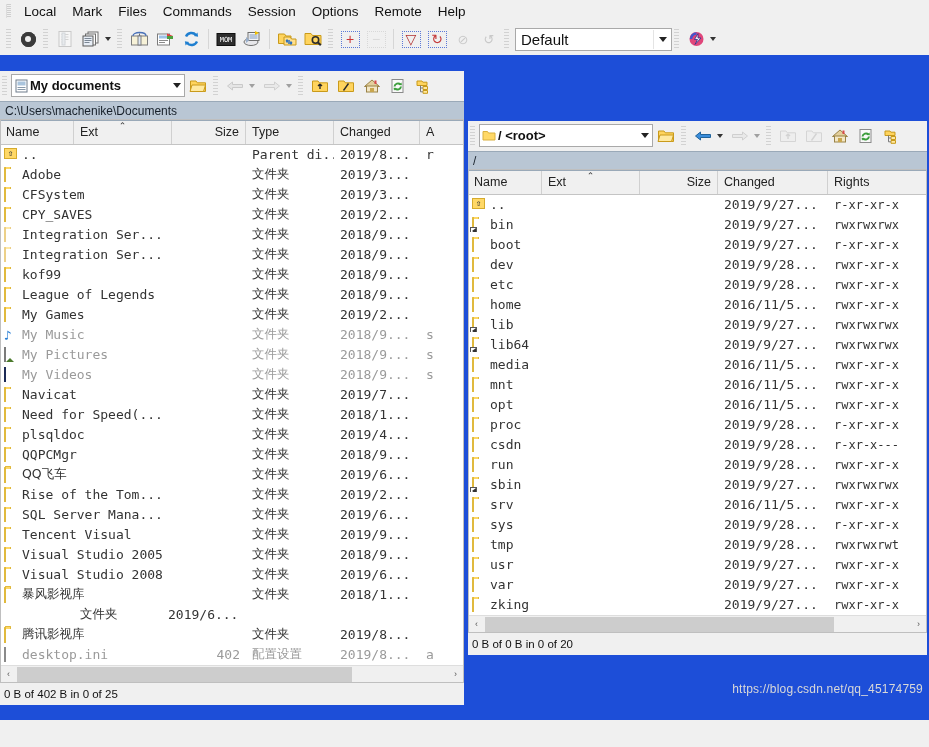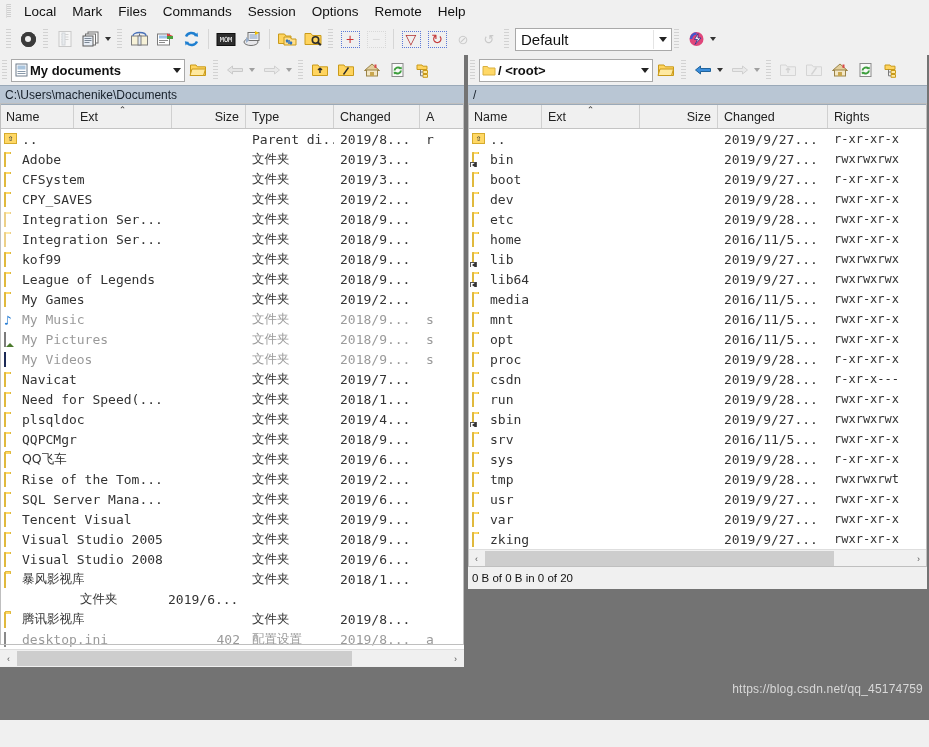--- a/index.html
+++ b/index.html
@@ -3,21 +3,21 @@
 <meta charset="utf-8">
 <style>
   html,body{margin:0;padding:0;}
   body{
     width:929px;height:747px;overflow:hidden;
     background:#f0f0f0;
     font-family:"Liberation Sans","DejaVu Sans",sans-serif;
     font-size:12px;color:#000;
     -webkit-font-smoothing:none;
   }
-  .app{width:929px;height:720px;position:relative;background:#737373;display:flex;flex-direction:column;}
+  .app{width:929px;height:720px;position:relative;background:#1d4ed8;display:flex;flex-direction:column;}
 
   
   .menubar{height:22px;background:#f0f0f0;display:flex;align-items:center;padding-left:6px;border-bottom:1px solid #f0f0f0;}
   .menubar .grip{width:4px;height:14px;margin-right:5px;
     background:repeating-linear-gradient(to bottom,#cfcfcf 0 1px,#f0f0f0 1px 2px);
     border-left:1px solid #dcdcdc;}
   .menu-item{padding:1px 8px;font-size:13.5px;color:#111;cursor:default;white-space:nowrap;}
 
   
   .toolbar{height:32px;background:#f0f0f0;display:flex;align-items:center;padding-left:4px;position:relative;}
@@ -27,21 +27,21 @@
   .tbtn{width:26px;height:26px;display:flex;align-items:center;justify-content:center;flex:0 0 auto;cursor:default;position:relative;}
   .tbtn.dis{opacity:.45;}
   .caret{width:0;height:0;border-left:3.5px solid transparent;border-right:3.5px solid transparent;border-top:4px solid #333;margin-left:1px;margin-right:4px;cursor:default;flex:0 0 auto;}
 
   .combo{width:155px;height:21px;background:#fff;border:1px solid #a9a9a9;display:flex;align-items:center;margin-left:2px;flex:0 0 auto;}
   .combo .txt{flex:1;padding-left:5px;font-size:15px;color:#111;overflow:hidden;white-space:nowrap;}
   .combo .arrow{width:17px;height:19px;display:flex;align-items:center;justify-content:center;background:#fff;border-left:1px solid #e4e4e4;}
   .combo .arrow i{display:block;width:0;height:0;border-left:4px solid transparent;border-right:4px solid transparent;border-top:5px solid #222;}
 
   
-  .panes{flex:1;display:flex;align-items:flex-start;padding:0;}
+  .panes{flex:1;display:flex;align-items:center;padding:0;}
   .pane{display:flex;flex-direction:column;position:relative;background:#fff;}
   .pane.left{width:464px;}
   .pane-gap{width:4px;background:#f0f0f0;}
   .pane.right{width:459px;}
 
   
   .navbar{height:30px;background:#f0f0f0;display:flex;align-items:center;overflow:hidden;}
   .navcombo{width:172px;height:21px;background:#fff;border:1px solid #a9a9a9;display:flex;align-items:center;flex:0 0 auto;}
   .navcombo .ic{width:18px;display:flex;align-items:center;justify-content:center;}
   .navcombo .txt{flex:1;font-size:13px;color:#111;white-space:nowrap;overflow:hidden;font-weight:bold;}
@@ -628,20 +628,21 @@
         </div>
 
       <div class="hscroll">
         <div class="hs-btn">‹</div>
         <div class="hs-track">
           <div class="hs-thumb" id="lthumb" style="width: 78%;"></div>
         </div>
         <div class="hs-btn">›</div>
       </div>
 
+      <div class="statusbar">0 B of 402 B in 0 of 25</div>
 
       <div class="pane-border"></div>
     </div>
 
     <div class="pane-gap"></div>
 
     <div class="pane right">
 
       <div class="navbar">
         <div class="tb-grip"></div>

